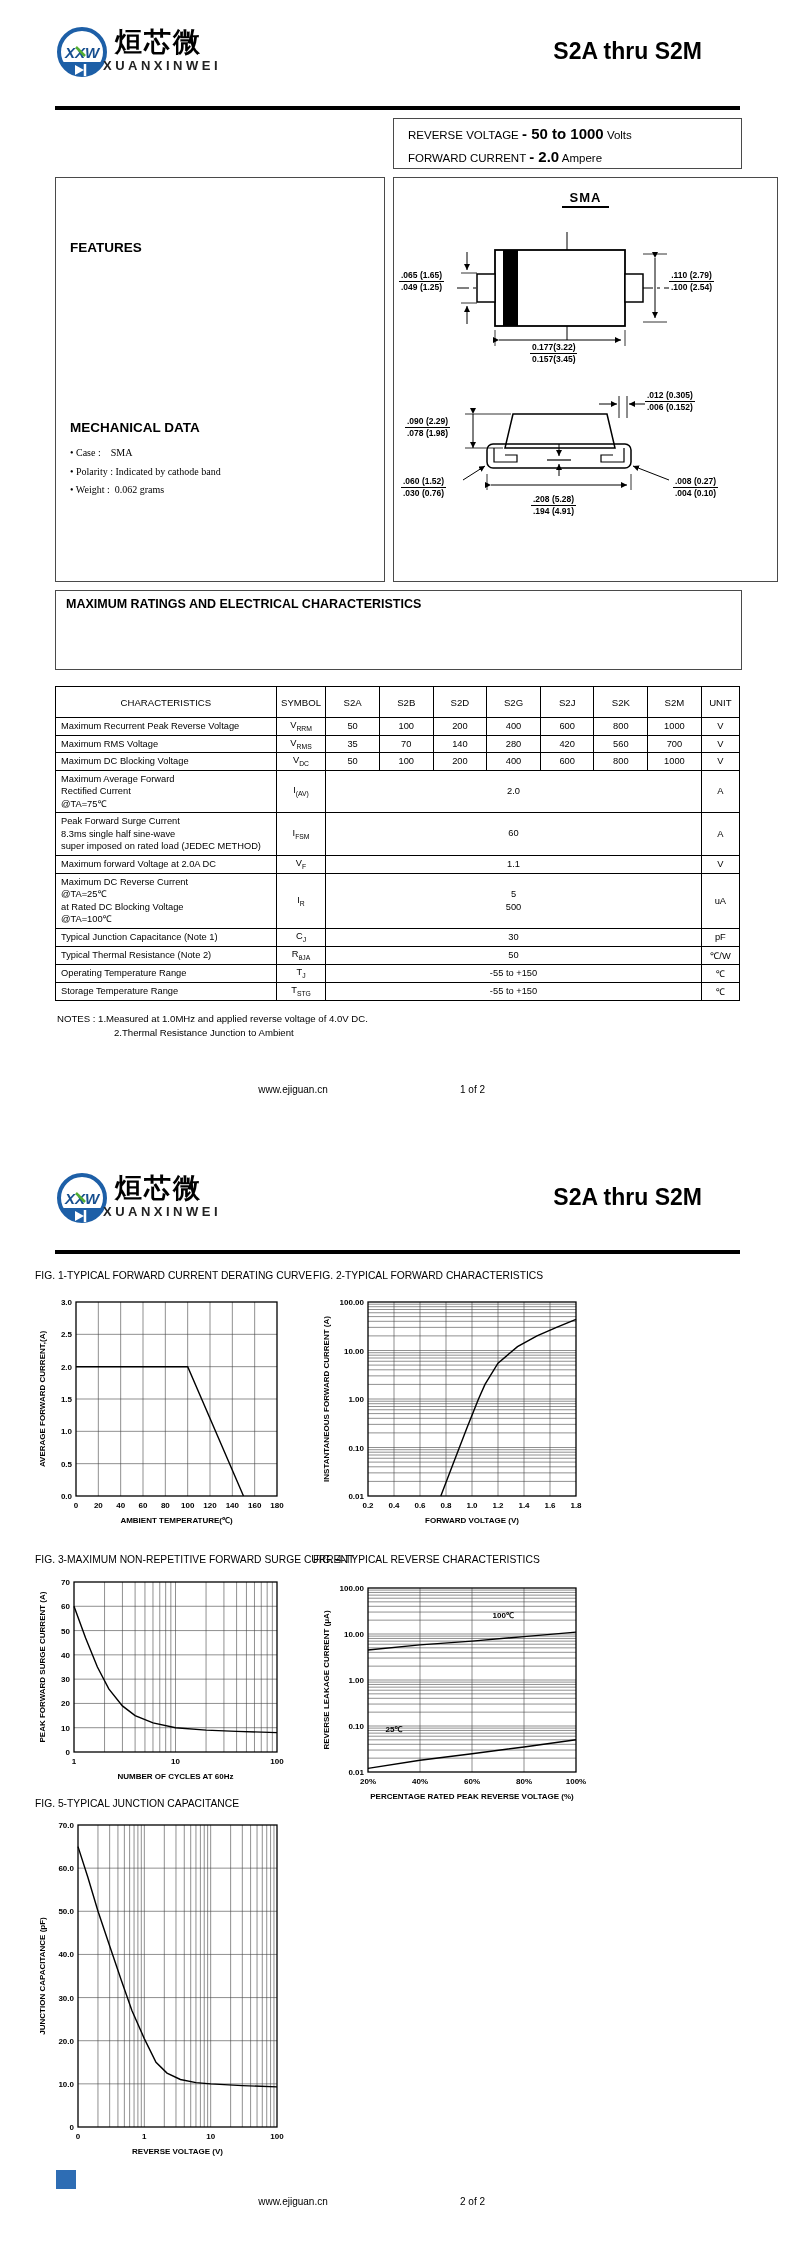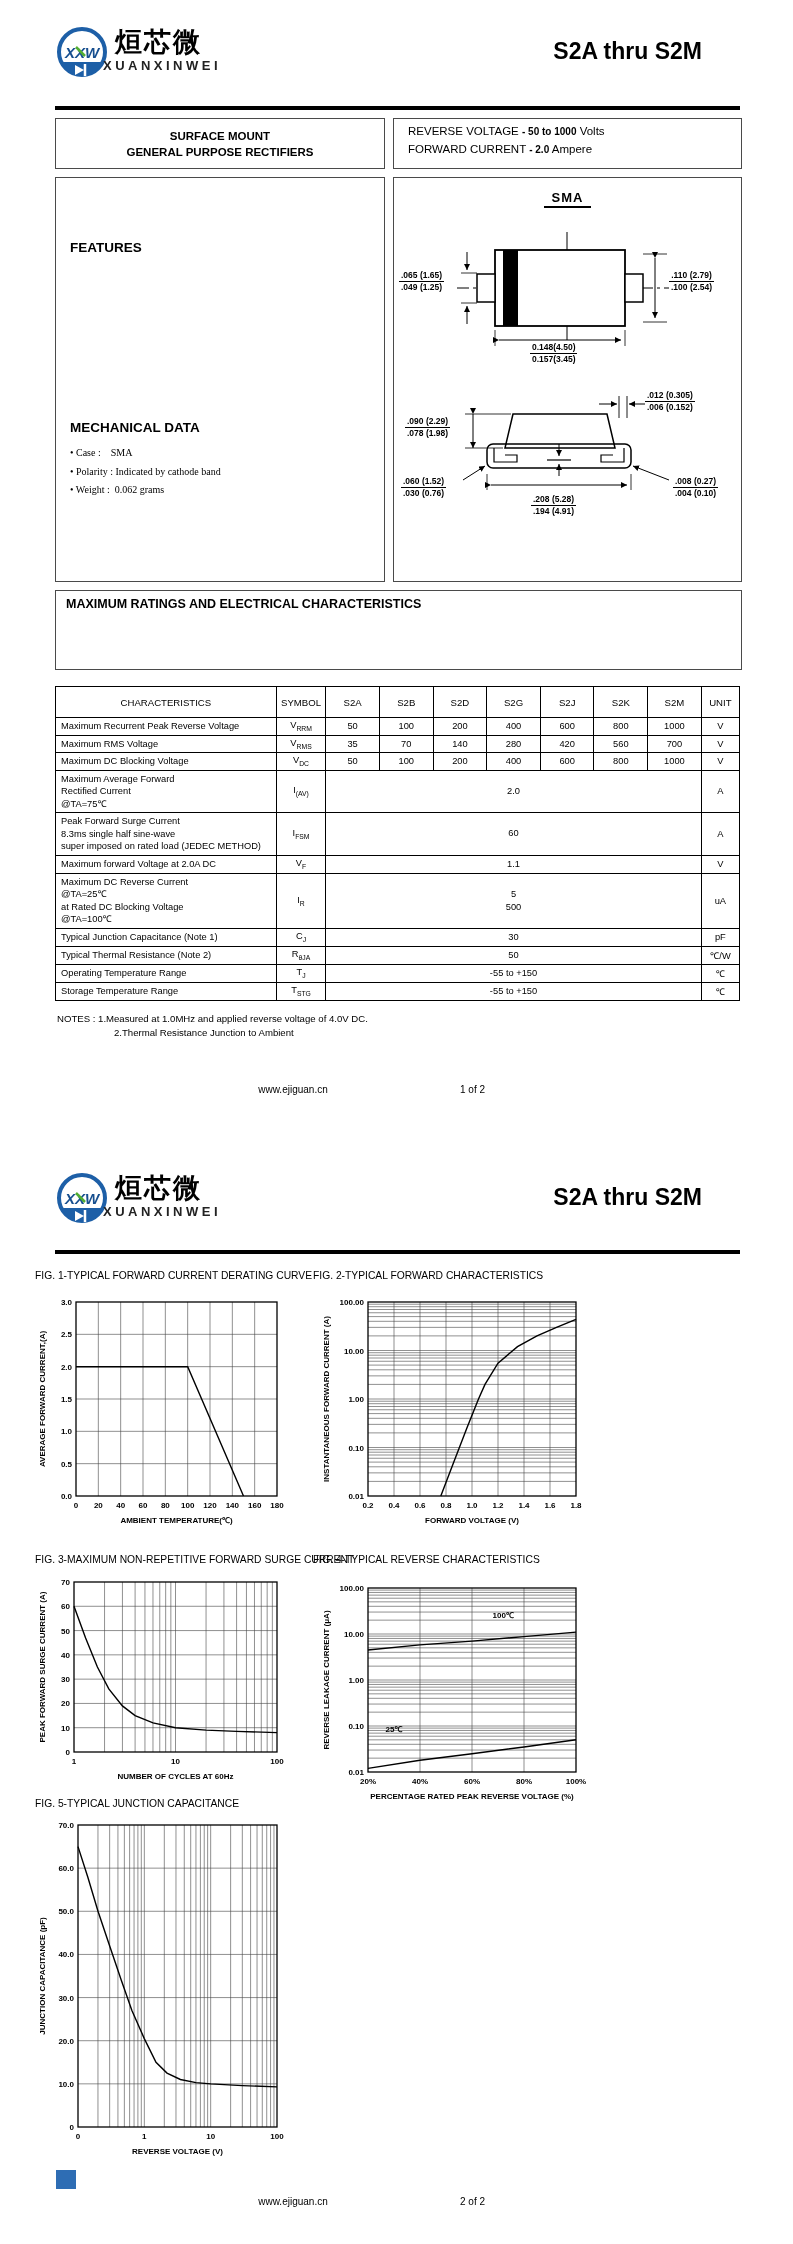--- a/index.html
+++ b/index.html
@@ -11,23 +11,23 @@
   .brand-cn{position:absolute;left:60px;top:2px;font-size:27px;font-weight:bold;letter-spacing:2px;}
   .brand-en{position:absolute;left:48px;top:36px;font-size:13px;letter-spacing:3.5px;font-weight:bold;color:#222;text-align:right;}
   .part-title{position:absolute;right:38px;top:16px;font-size:23px;font-weight:bold;}
   .rule{position:absolute;left:55px;width:685px;height:4px;background:#000;}
   
   .tbox{position:absolute;border:1.4px solid #4a4a4a;background:#fff;}
   .box-l1{left:55px;top:118px;width:328px;height:49px;display:flex;flex-direction:column;justify-content:center;align-items:center;}
   .box-l1 div{font-size:11.5px;font-weight:bold;line-height:16px;}
   .box-r1{left:393px;top:118px;width:347px;height:49px;padding:0;}
   .box-r1 .ln{font-size:11.5px;margin:6px 0 0 14px;}
-  .box-r1 .ln b{font-size:10px;}
+  .box-r1 .ln b{font-size:15px;}
   .box-l2{left:55px;top:177px;width:328px;height:403px;}
-  .box-r2{left:393px;top:177px;width:347px;height:403px;}
+  .box-r2{left:393px;top:177px;width:347px;height:403px;padding-left:36px;}
   .feat-title{position:absolute;left:14px;top:62px;font-size:13.5px;font-weight:bold;}
   .mech-title{position:absolute;left:14px;top:242px;font-size:13.5px;font-weight:bold;}
   ul.blist{position:absolute;left:14px;margin:0;padding:0;list-style:none;}
   ul.blist li{font-size:10px;line-height:18.5px;white-space:pre-wrap;}
   ul.blist li::before{content:"• ";}
   .feat-list{top:86px;}
   .mech-list{top:266px;font-family:Liberation Serif, serif;}
   
   .sma-name{position:absolute;left:0;right:0;top:12px;text-align:center;font-size:13px;font-weight:bold;
             letter-spacing:1px;}
@@ -81,24 +81,20 @@
         <text x="27" y="32" text-anchor="middle" font-size="15" font-weight="bold" font-style="italic" fill="#174f8f">XXW</text>
         <line x1="21" y1="21" x2="30" y2="30" stroke="#52ae32" stroke-width="2.5"></line>
       </svg>
     </span>
     <span class="brand-cn">烜芯微</span>
     <span class="brand-en">XUANXINWEI</span>
     <span class="part-title">S2A thru S2M</span>
   </div>
   <div class="rule" style="top:106px;"></div>
 
-  <div class="tbox box-l1">
-    <div>SURFACE MOUNT</div>
-    <div>GENERAL PURPOSE RECTIFIERS</div>
-  </div>
   <div class="tbox box-r1">
     <div class="ln"><span>REVERSE VOLTAGE </span><b>- 50 to 1000</b><span> Volts</span></div>
     <div class="ln"><span>FORWARD CURRENT </span><b>- 2.0</b><span> Ampere</span></div>
   </div>
 
   <div class="tbox box-l2">
     <div class="feat-title">FEATURES</div>
     <div class="mech-title">MECHANICAL DATA</div>
     <ul class="blist mech-list">
         <li>Case :    SMA</li>
@@ -136,21 +132,21 @@
       </svg>
       <div class="dim" style="left:2px;top:52px;">
         <span class="t">.065 (1.65)</span>
           <span class="b">.049 (1.25)</span>
       </div>
       <div class="dim" style="left:272px;top:52px;">
         <span class="t">.110 (2.79)</span>
           <span class="b">.100 (2.54)</span>
       </div>
       <div class="dim" style="left:133px;top:124px;">
-        <span class="t">0.148(4.50)</span>
+        <span class="t">0.177(3.22)</span>
           <span class="b">0.157(3.45)</span>
       </div>
     </div>
 
     <div class="pkg-wrap pkg-side">
       <svg width="340" height="160" viewBox="0 0 340 160">
         <polygon points="116,26 210,26 218,60 108,60" fill="none" stroke="#000" stroke-width="1.5"></polygon>
         <rect x="90" y="56" width="144" height="24" rx="6" fill="none" stroke="#000" stroke-width="1.5"></rect>
         <polyline points="97,60 97,74 120,74 120,67 108,67" fill="none" stroke="#000" stroke-width="1.2"></polyline>
         <polyline points="227,60 227,74 204,74 204,67 216,67" fill="none" stroke="#000" stroke-width="1.2"></polyline>

